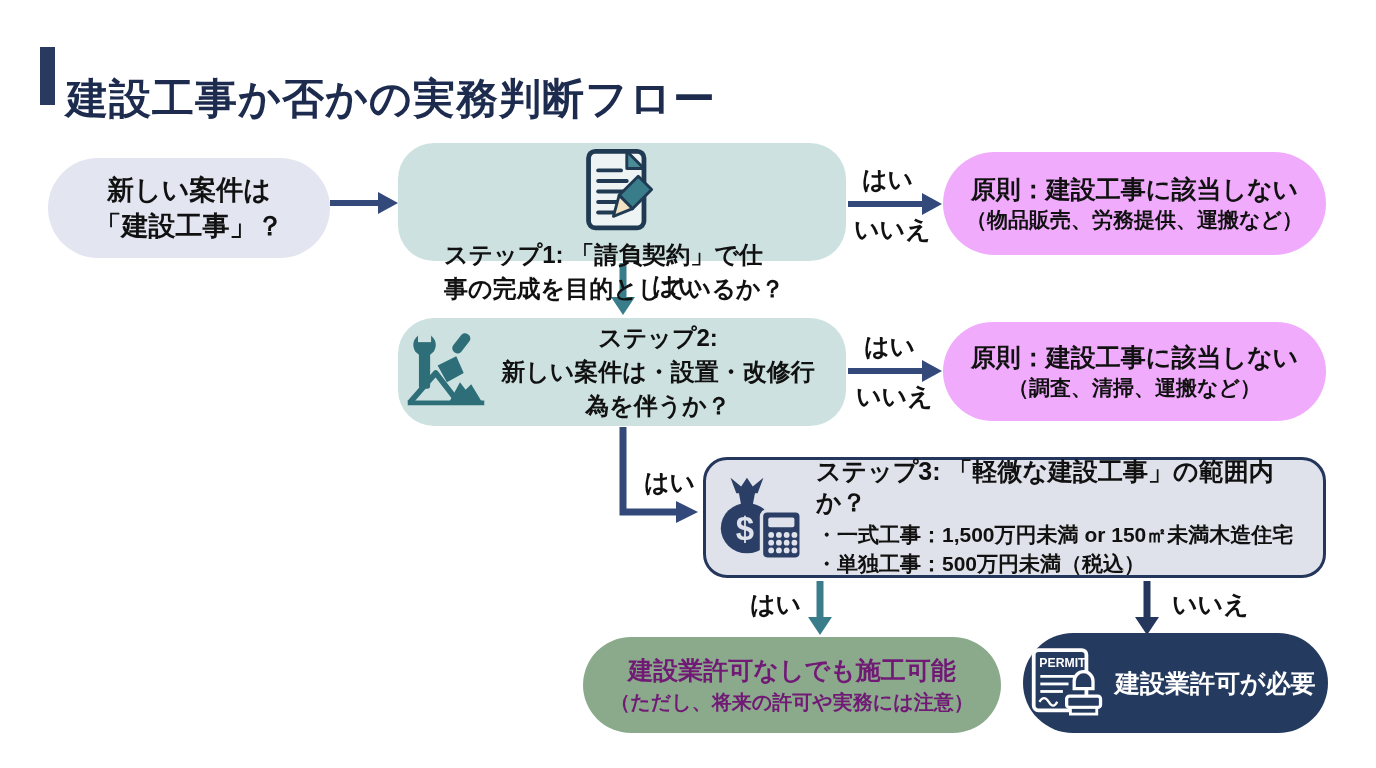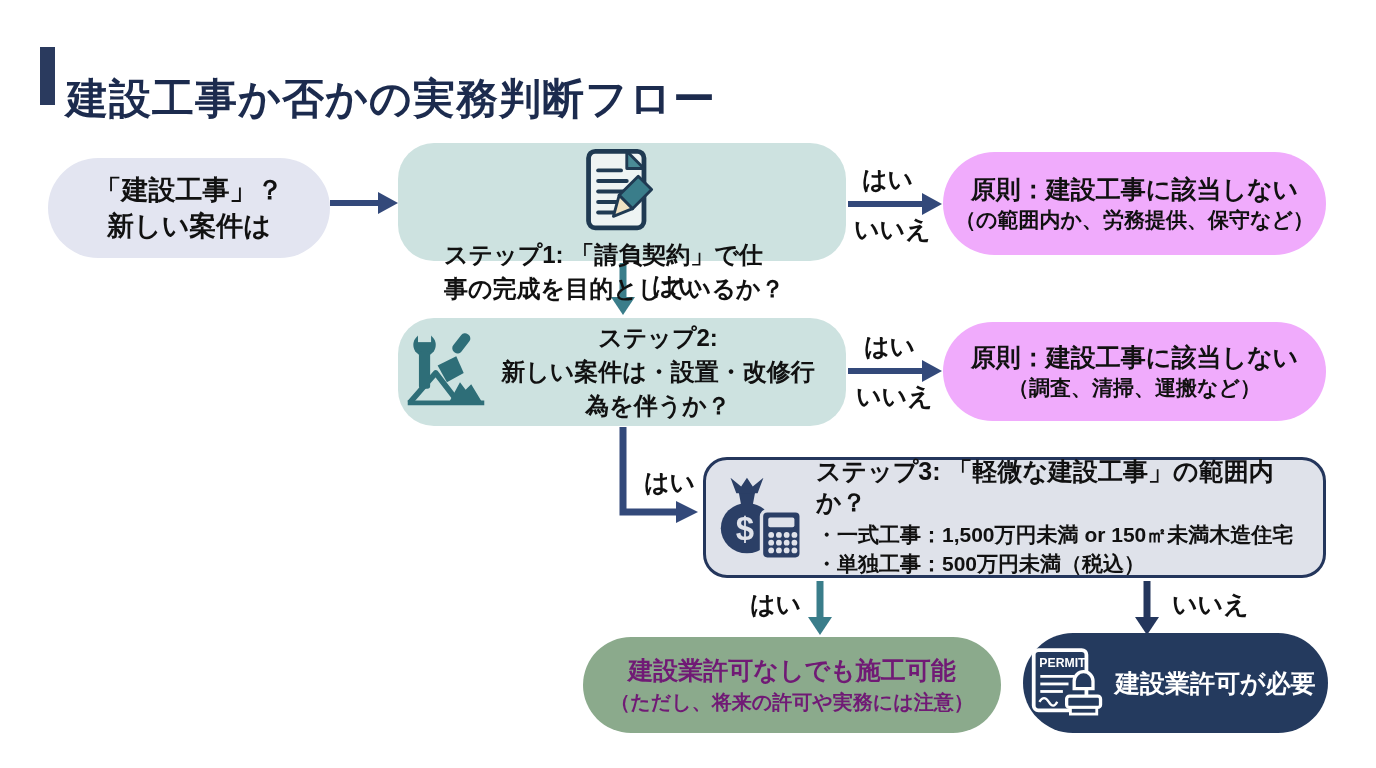--- a/index.html
+++ b/index.html
@@ -91,22 +91,22 @@
       <line x1="820" y1="581" x2="820" y2="617" stroke="#3a7d8a" stroke-width="7"></line>
       <polygon points="808,617 832,617 820,635" fill="#3a7d8a"></polygon>
     </g>
     <g>
       <line x1="1147" y1="581" x2="1147" y2="617" stroke="#24365c" stroke-width="7"></line>
       <polygon points="1135,617 1159,617 1147,635" fill="#24365c"></polygon>
     </g>
   </svg>
 
   <div class="node start center-col">
+    <div class="line">新しい案件は</div>
     <div class="line">「建設工事」？</div>
-    <div class="line">新しい案件は</div>
   </div>
 
   <div class="node stepbox step1">
     <div class="step-icon">
       <svg width="86" height="92" viewBox="0 0 90 95">
         <rect x="10" y="6" width="58" height="80" rx="7" fill="#eef4f3" stroke="#1f3a52" stroke-width="5"></rect>
         <path d="M50 6 L68 24 L50 24 Z" fill="#4a8b96" stroke="#1f3a52" stroke-width="3" stroke-linejoin="round"></path>
         <line x1="20" y1="26" x2="44" y2="26" stroke="#1f3a52" stroke-width="4" stroke-linecap="round"></line>
         <line x1="20" y1="37" x2="50" y2="37" stroke="#1f3a52" stroke-width="4" stroke-linecap="round"></line>
         <line x1="20" y1="48" x2="50" y2="48" stroke="#1f3a52" stroke-width="4" stroke-linecap="round"></line>
@@ -136,21 +136,21 @@
       </svg>
     </div>
     <div class="step-text">
       <span class="step-label">ステップ2:</span>
       <span>新しい案件は・設置・改修行為を伴うか？</span>
     </div>
   </div>
 
   <div class="node gold gold1 center-col">
     <div class="l1">原則：建設工事に該当しない</div>
-    <div class="l2">（の範囲内か、労務提供、保守など）</div>
+    <div class="l2">（物品販売、労務提供、運搬など）</div>
   </div>
 
   <div class="node gold gold2 center-col">
     <div class="l1">原則：建設工事に該当しない</div>
     <div class="l2">（調査、清掃、運搬など）</div>
   </div>
 
   <div class="node step3">
     <div class="step-icon">
       <svg width="92" height="92" viewBox="0 0 95 95">

